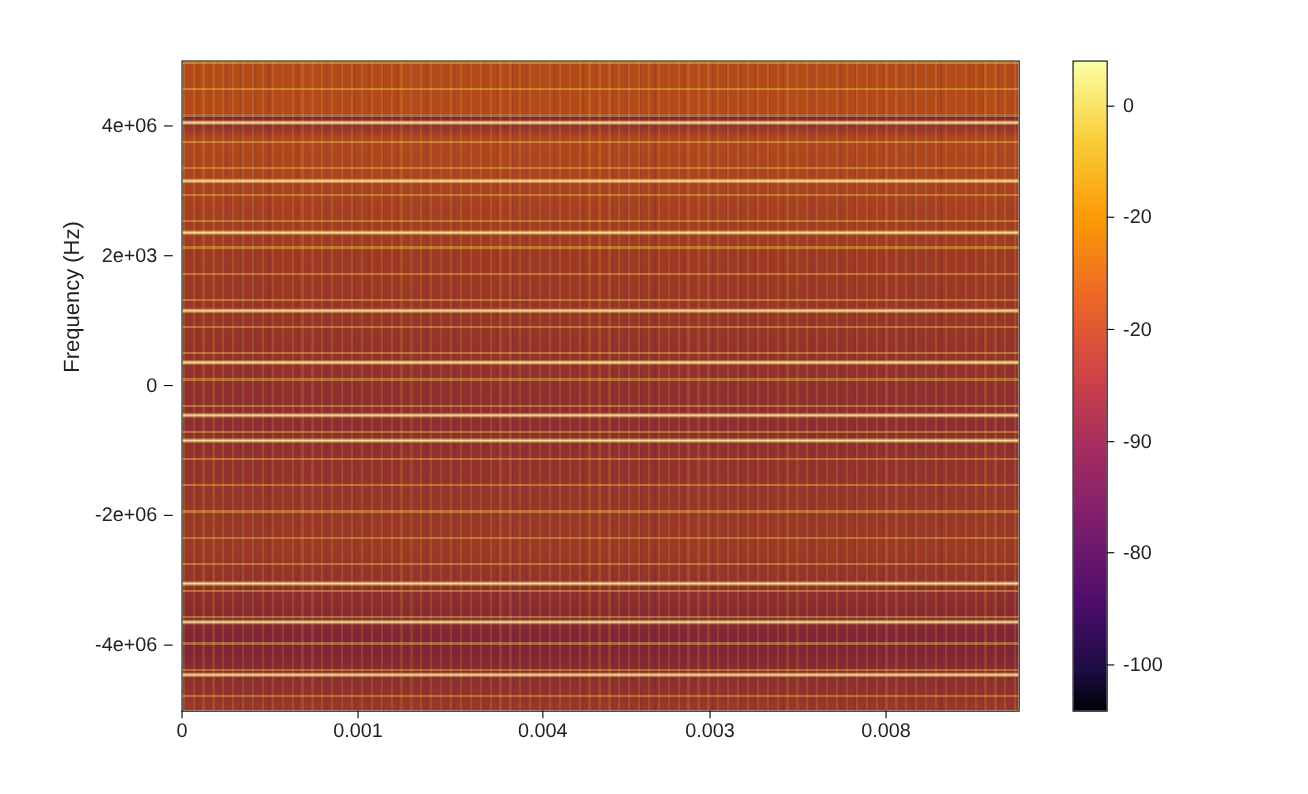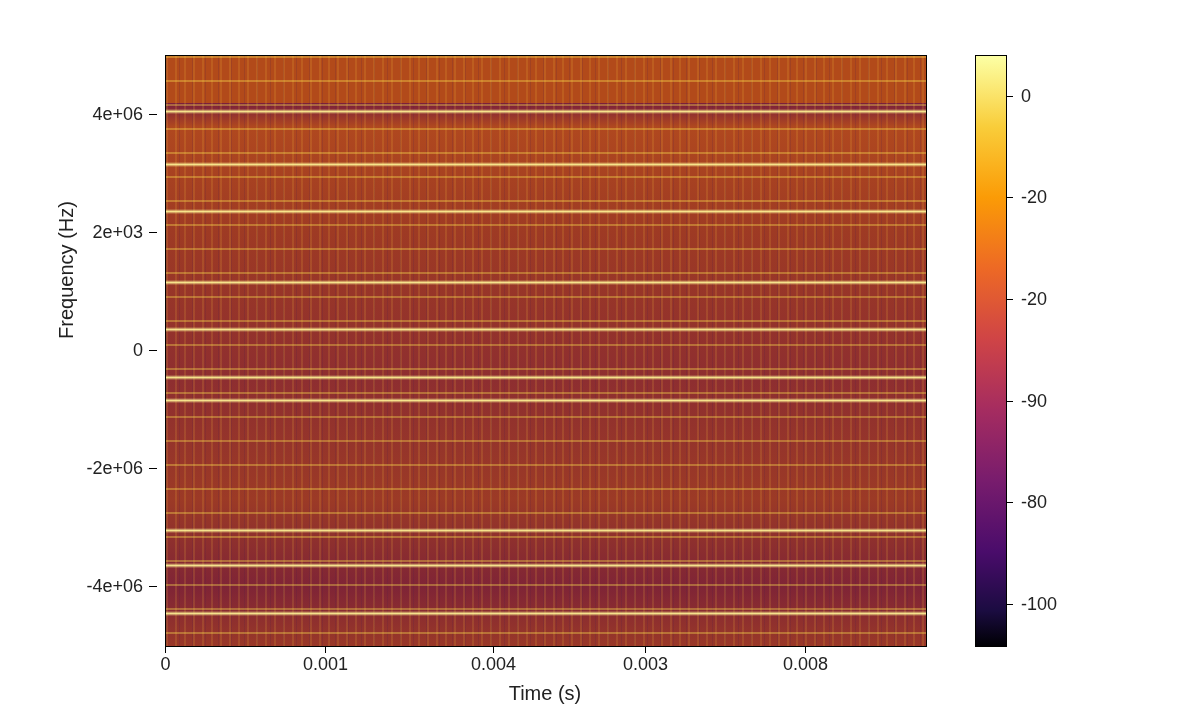--- a/index.html
+++ b/index.html
@@ -202,21 +202,20 @@
     </div>
   <div class="ytick" style="top:232px">
       <div class="mark"></div>
       <div class="lbl">2e+03</div>
     </div>
   <div class="ytick" style="top:114px">
       <div class="mark"></div>
       <div class="lbl">4e+06</div>
     </div>
 
-  <div class="xlabel">Time (s)</div>
   <div class="ylabel">Frequency (Hz)</div>
 
   <div class="cbar"></div>
   <div class="cbtick" style="top:96px">
       <div class="mark"></div>
       <div class="lbl">0</div>
     </div>
   <div class="cbtick" style="top:197px">
       <div class="mark"></div>
       <div class="lbl">-20</div>

